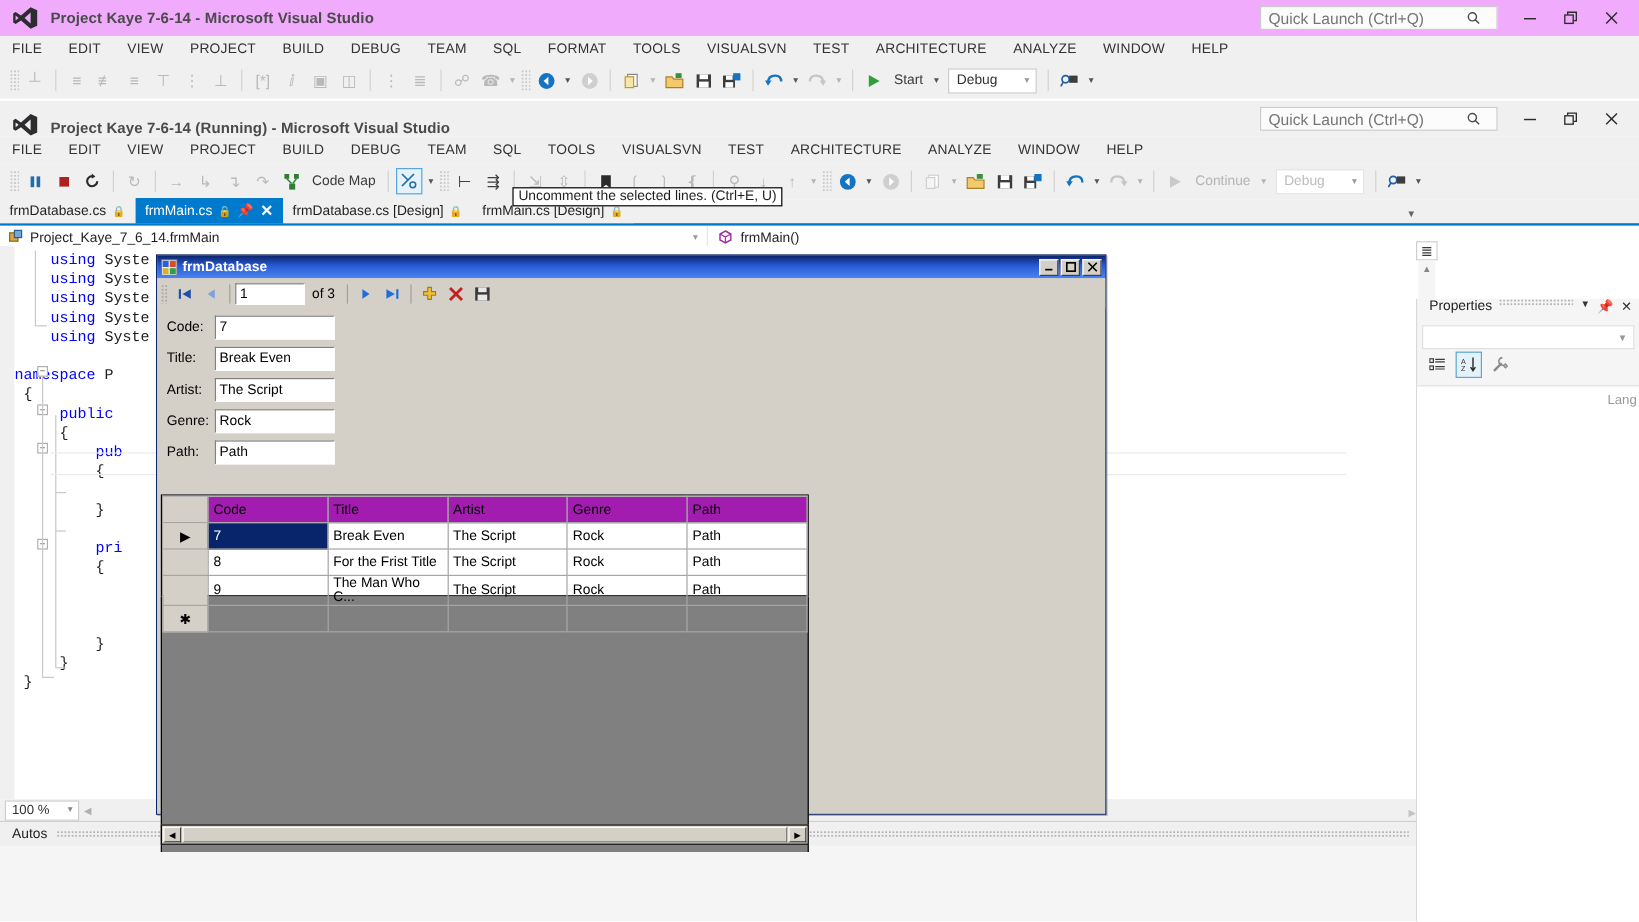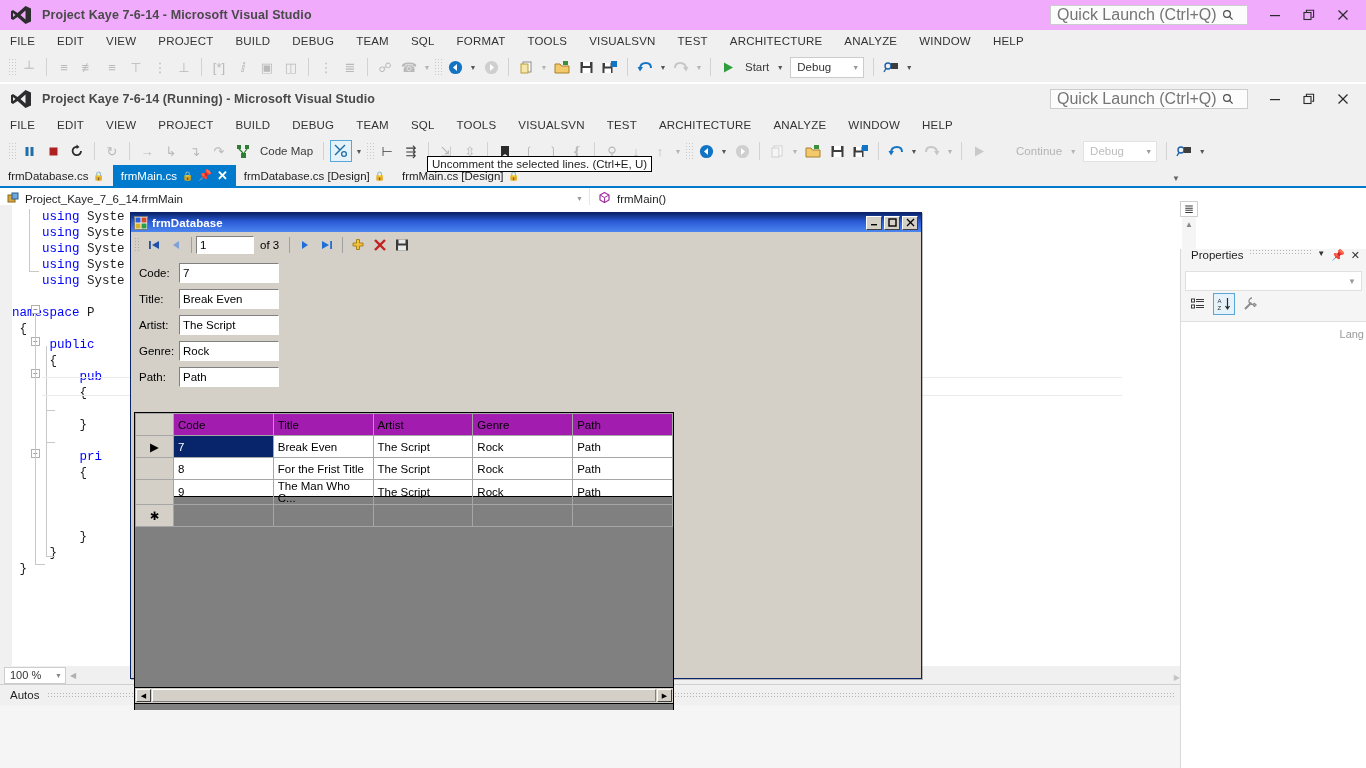--- a/index.html
+++ b/index.html
@@ -24,21 +24,21 @@
   }
   .vs-title {
     font-size: 12.5px; font-weight: bold; color:#4a4a4a; letter-spacing:0.1px;
   }
   .quicklaunch {
     position:absolute; right: 118px; top: 5px;
     width: 198px; height: 20px; background:#fcfcfc; border:1px solid #cccccc;
     display:flex; align-items:center;
   }
   .quicklaunch input {
-    border:none; outline:none; background:transparent; font-size:16px;
+    border:none; outline:none; background:transparent; font-size:13px;
     color:#8a8a8a; width: 168px; padding-left:6px;
     font-family:"Liberation Sans", sans-serif;
   }
   .ql-search { width: 18px; display:flex; align-items:center; justify-content:center; color:#555; }
   .win-btns { position:absolute; right:6px; top:0; height:30px; display:flex; align-items:center; }
   .win-btn { width: 34px; height: 26px; display:flex; align-items:center; justify-content:center;
              color:#333; font-size:13px; }
   .vs-menu {
     height: 22px; display:flex; align-items:center; padding-left: 10px;
     background:#f0f0f0; font-size:11.5px; color:#333;
@@ -51,34 +51,34 @@
     background-image: radial-gradient(#999 0.7px, transparent 0.8px);
     background-size: 3px 3px; }
   .tb-btn { width: 22px; height: 22px; display:flex; align-items:center; justify-content:center;
             color:#b9b9b9; font-size:13px; }
   .tb-btn.on { color:#3d3d3d; }
   .tb-sep { width:1px; height:18px; background:#d2d2d2; margin: 0 4px; }
   .tb-arrow { font-size: 7px; color:#b4b4b4; width:10px; display:flex; align-items:center;
               justify-content:center; }
   .tb-arrow.on { color:#555; }
   .tb-text { font-size: 11.5px; color:#3a3a3a; padding: 0 4px; text-align: center; }
-  .tb-text.dim { color:#b4b4b4;margin-left:20px; }
+  .tb-text.dim { color:#b4b4b4; }
   .combo {
     height: 21px; min-width: 74px; border:1px solid #cccccc; background:#ffffff;
     display:flex; align-items:center; justify-content:space-between;
     font-size:11.5px; color:#333; padding: 0 4px 0 6px; margin: 0 3px;
   }
   .combo.dim { color:#bdbdbd; border-color:#e2e2e2; }
   .combo .cv { flex:1; }
   .combo .ca { font-size:7px; color:#999; }
 
   
   .vs-running { position:absolute; left:0; top:84px; width:1366px; height:684px;
                 background:#ffffff; }
-  .run-title { height: 30px; background:#f0f0f0; display:flex; align-items:center;
+  .run-title { height: 30px; background:#f0f0f0; display:flex; align-items:flex-end;
                position:relative; }
 
   
   .tab-strip { height: 22px; background:#f0f0f0; display:flex; align-items:flex-end;
                border-bottom: 2px solid #007acc; position:relative; }
   .tab { height: 21px; display:flex; align-items:center; padding: 0 8px;
          font-size:11.5px; color:#1e1e1e; gap:5px; background:#f0f0f0; }
   .tab.active { background:#007acc; color:#ffffff; }
   .lock-ico { font-size:9px; opacity:.9; }
   .pin-ico { font-size:11px; }

